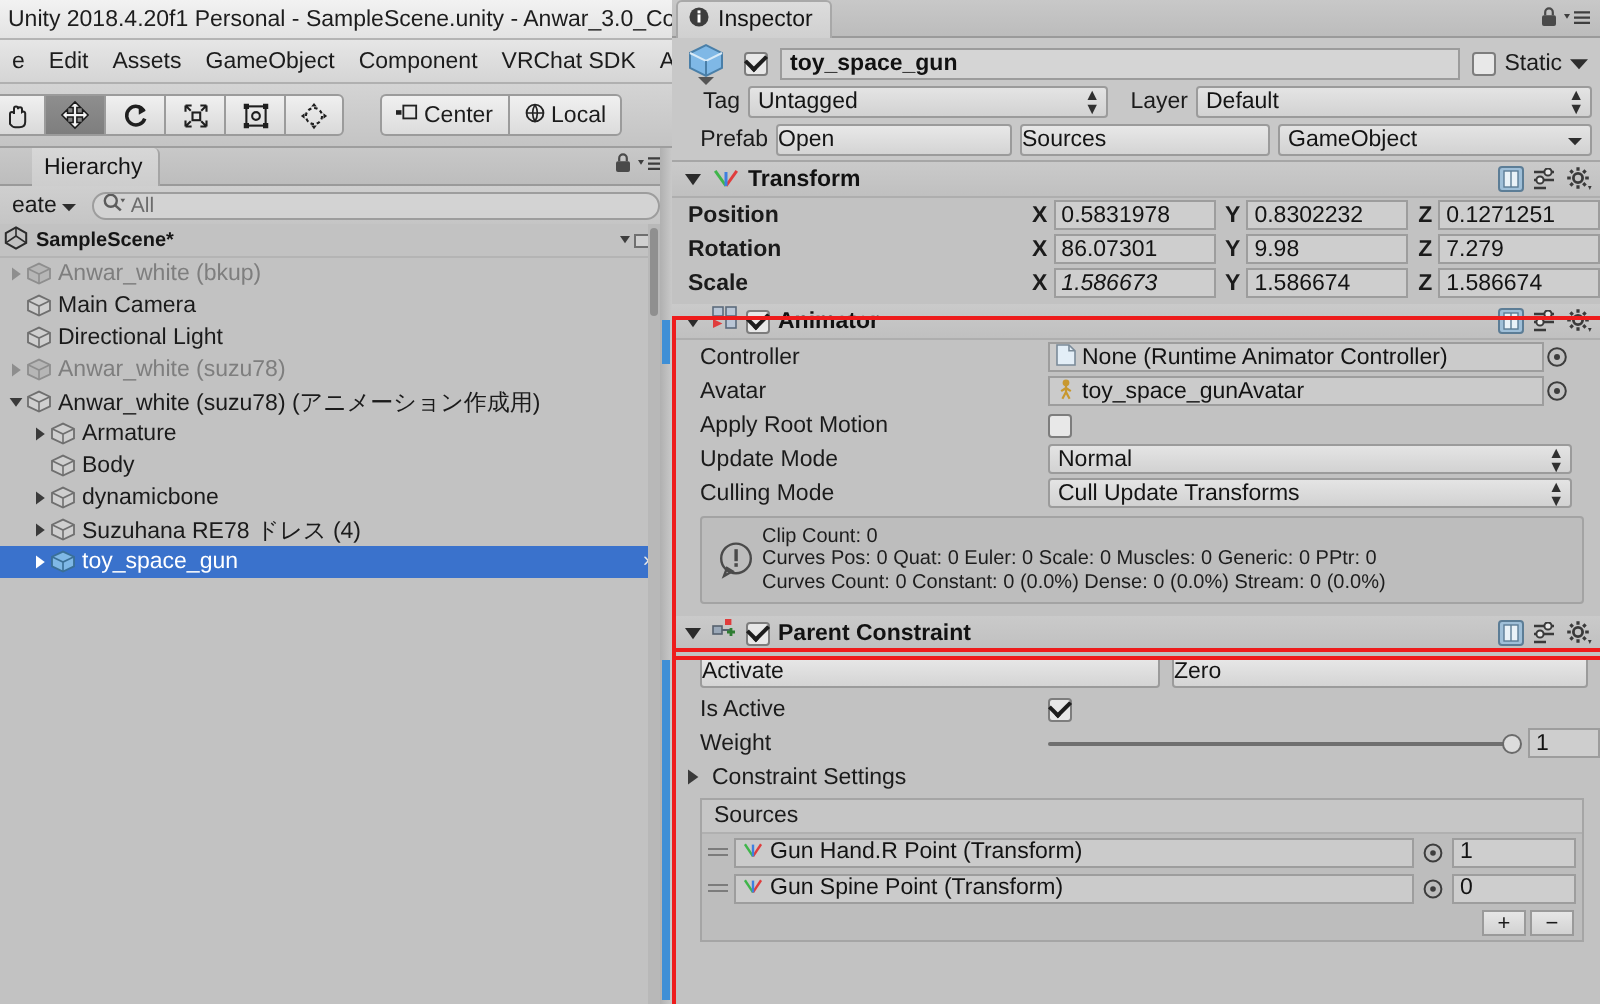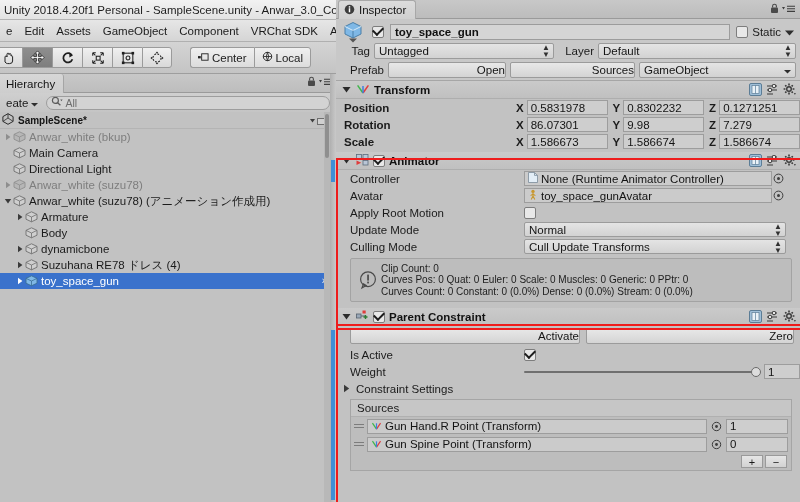--- a/index.html
+++ b/index.html
@@ -66,21 +66,21 @@
   .pbtn:first-child { border-radius: 3px 0 0 3px; }
   .pbtn:last-child { border-radius: 0 3px 3px 0; border-right-width: 1px; }
 
   
   .hier-tabstrip {
     position: absolute; left: 0; top: 74px; width: 336px; height: 19px;
     background: linear-gradient(to bottom,#c8c8c8,#bdbdbd);
     border-bottom: 1px solid #9a9a9a;
   }
   .hier-tab {
-    position: absolute; left: 0; top: 0; height: 19px;
+    position: absolute; left: 16px; top: 0; height: 19px;
     padding: 0 8px 0 6px;
     background: linear-gradient(to bottom,#d7d7d7,#cdcdcd);
     border-right: 1px solid #a5a5a5;
     border-top-right-radius: 3px;
     display: flex; align-items: center;
     font-size: 11.5px; color: #141414; cursor: pointer;
   }
   .hier-tab-icons {
     position: absolute; right: 3px; top: 2px; display: flex; align-items: center; gap: 3px;
   }
@@ -190,21 +190,21 @@
   .dd {
     height: 16px; background: linear-gradient(to bottom,#e4e4e4,#d2d2d2);
     border: 1px solid #9b9b9b; border-radius: 2px;
     display: flex; align-items: center; padding: 0 2px 0 4px;
     font-size: 11.5px; color: #141414; cursor: pointer; position: relative; white-space: nowrap; overflow: hidden;
   }
   .dd .arrows { margin-left: auto; font-size: 8px; line-height: 7px; color: #303030; padding-right: 1px; }
   .btn {
     height: 16px; background: linear-gradient(to bottom,#e8e8e8,#d4d4d4);
     border: 1px solid #9b9b9b; border-radius: 2px;
-    display: flex; align-items: center; justify-content: flex-end;
+    display: flex; align-items: center; justify-content: flex-start;
     font-size: 11.5px; color: #141414; cursor: pointer; white-space: nowrap;
   }
 
   
   .comp { position: relative; background: #c2c2c2; }
   .comp-head {
     height: 18px; display: flex; align-items: center; gap: 4px; padding-left: 5px;
     background: linear-gradient(to bottom,#cacaca,#c0c0c0);
     border-bottom: 1px solid #aeaeae;
     position: relative;
@@ -714,21 +714,21 @@
                 <span>9.98</span>
               </div>
               <span class="axis">Z</span>
               <div class="num-field" style="width: 86px; margin-right: 0px;">
                 <span>7.279</span>
               </div>
             </div>
             <div class="prow" style="padding-left: 8px;">
               <span class="pname b" style="width: 172px;">Scale</span>
               <span class="axis">X</span>
-              <div class="num-field" style="width: 86px; margin-right: 5px;">
+              <div class="num-field" style="width: 86px; margin-right: 5px; font-style: italic;">
                 <span>1.586673</span>
               </div>
               <span class="axis">Y</span>
               <div class="num-field" style="width: 86px; margin-right: 5px;">
                 <span>1.586674</span>
               </div>
               <span class="axis">Z</span>
               <div class="num-field" style="width: 86px; margin-right: 0px;">
                 <span>1.586674</span>
               </div>

